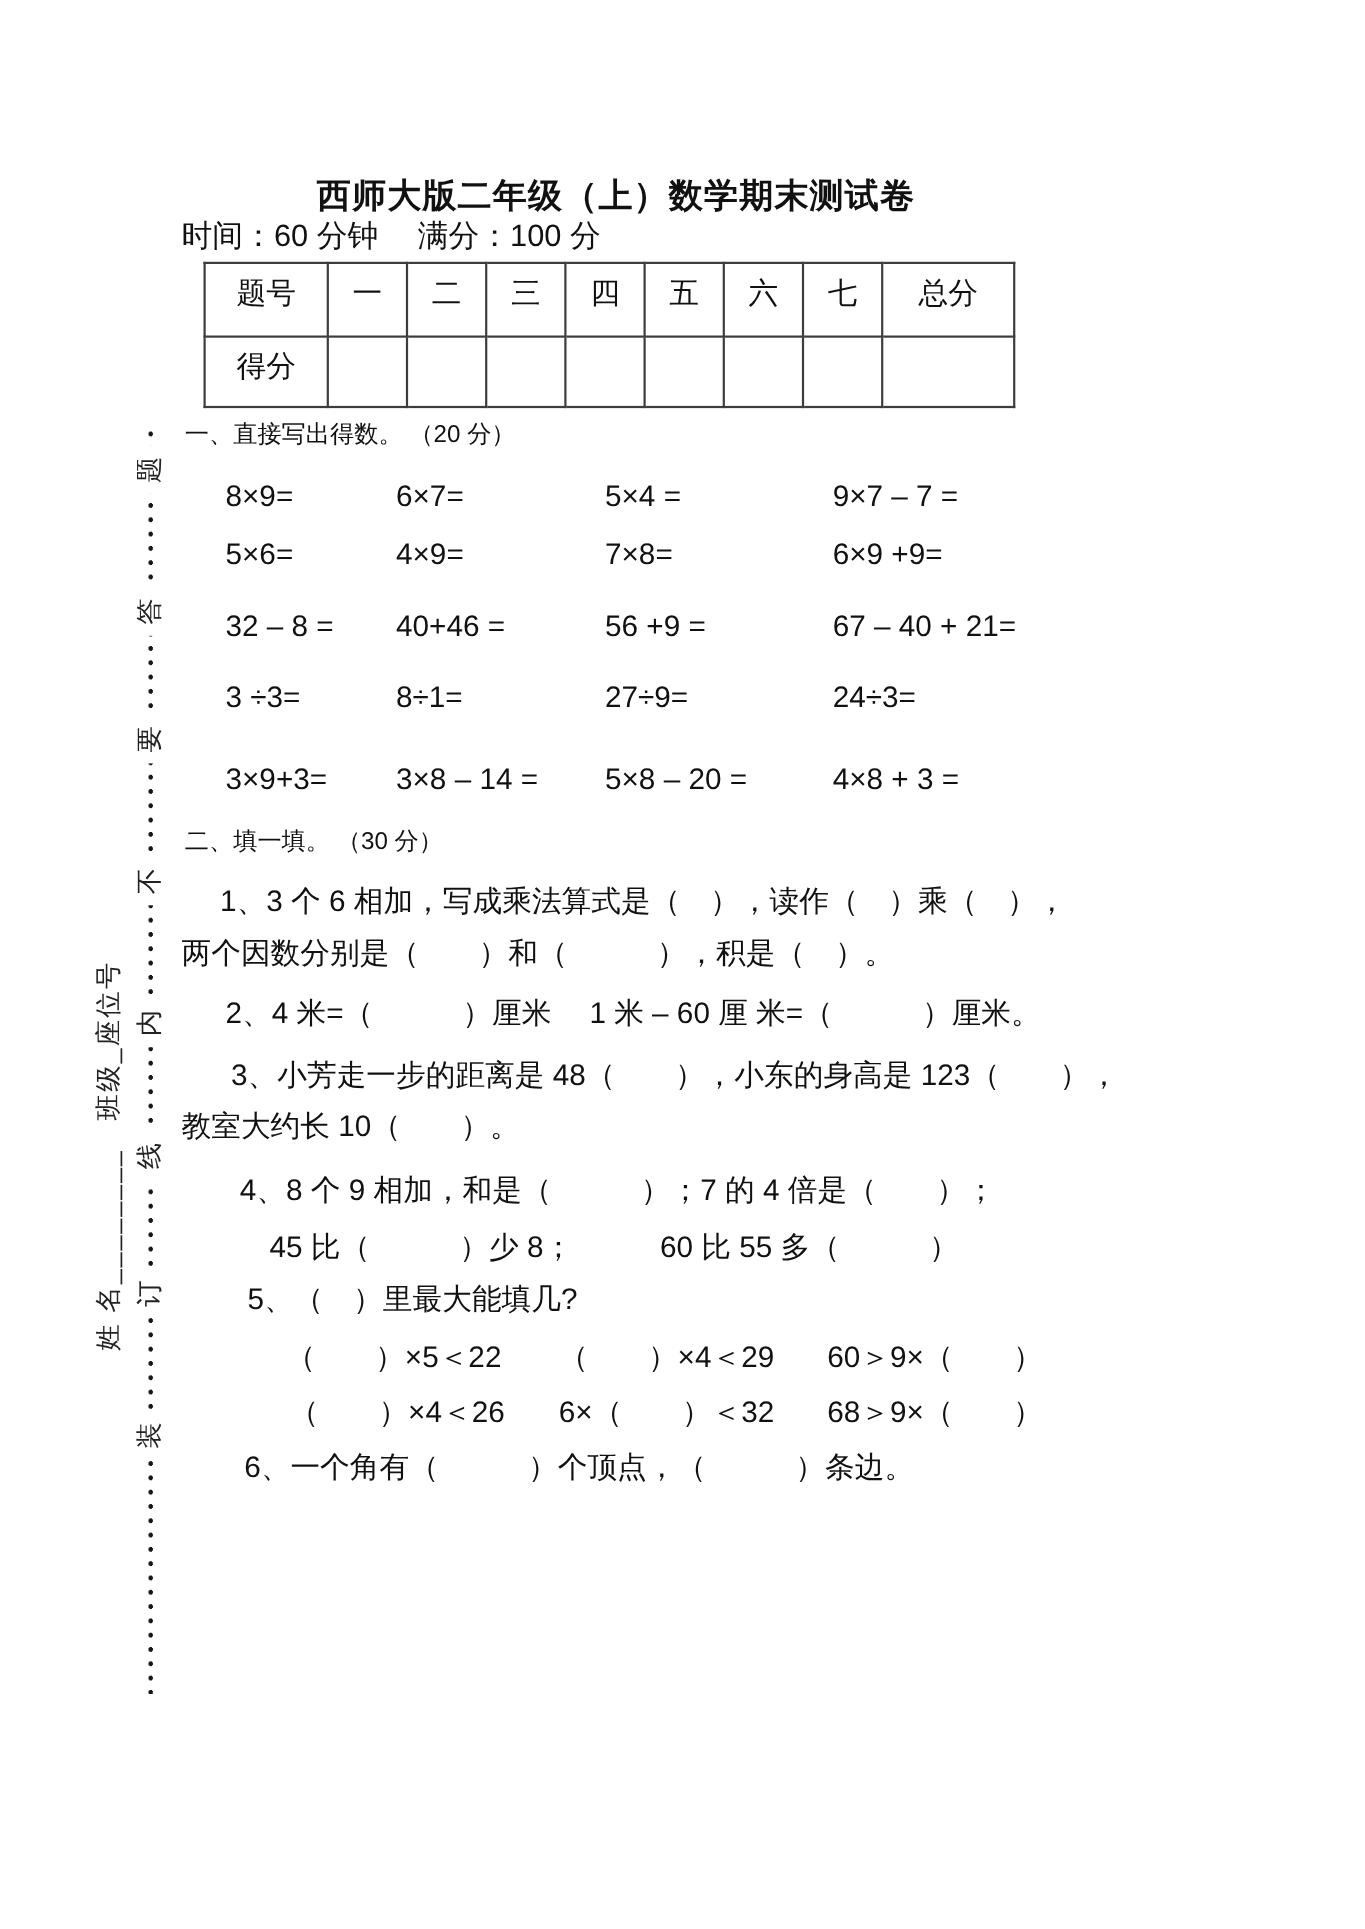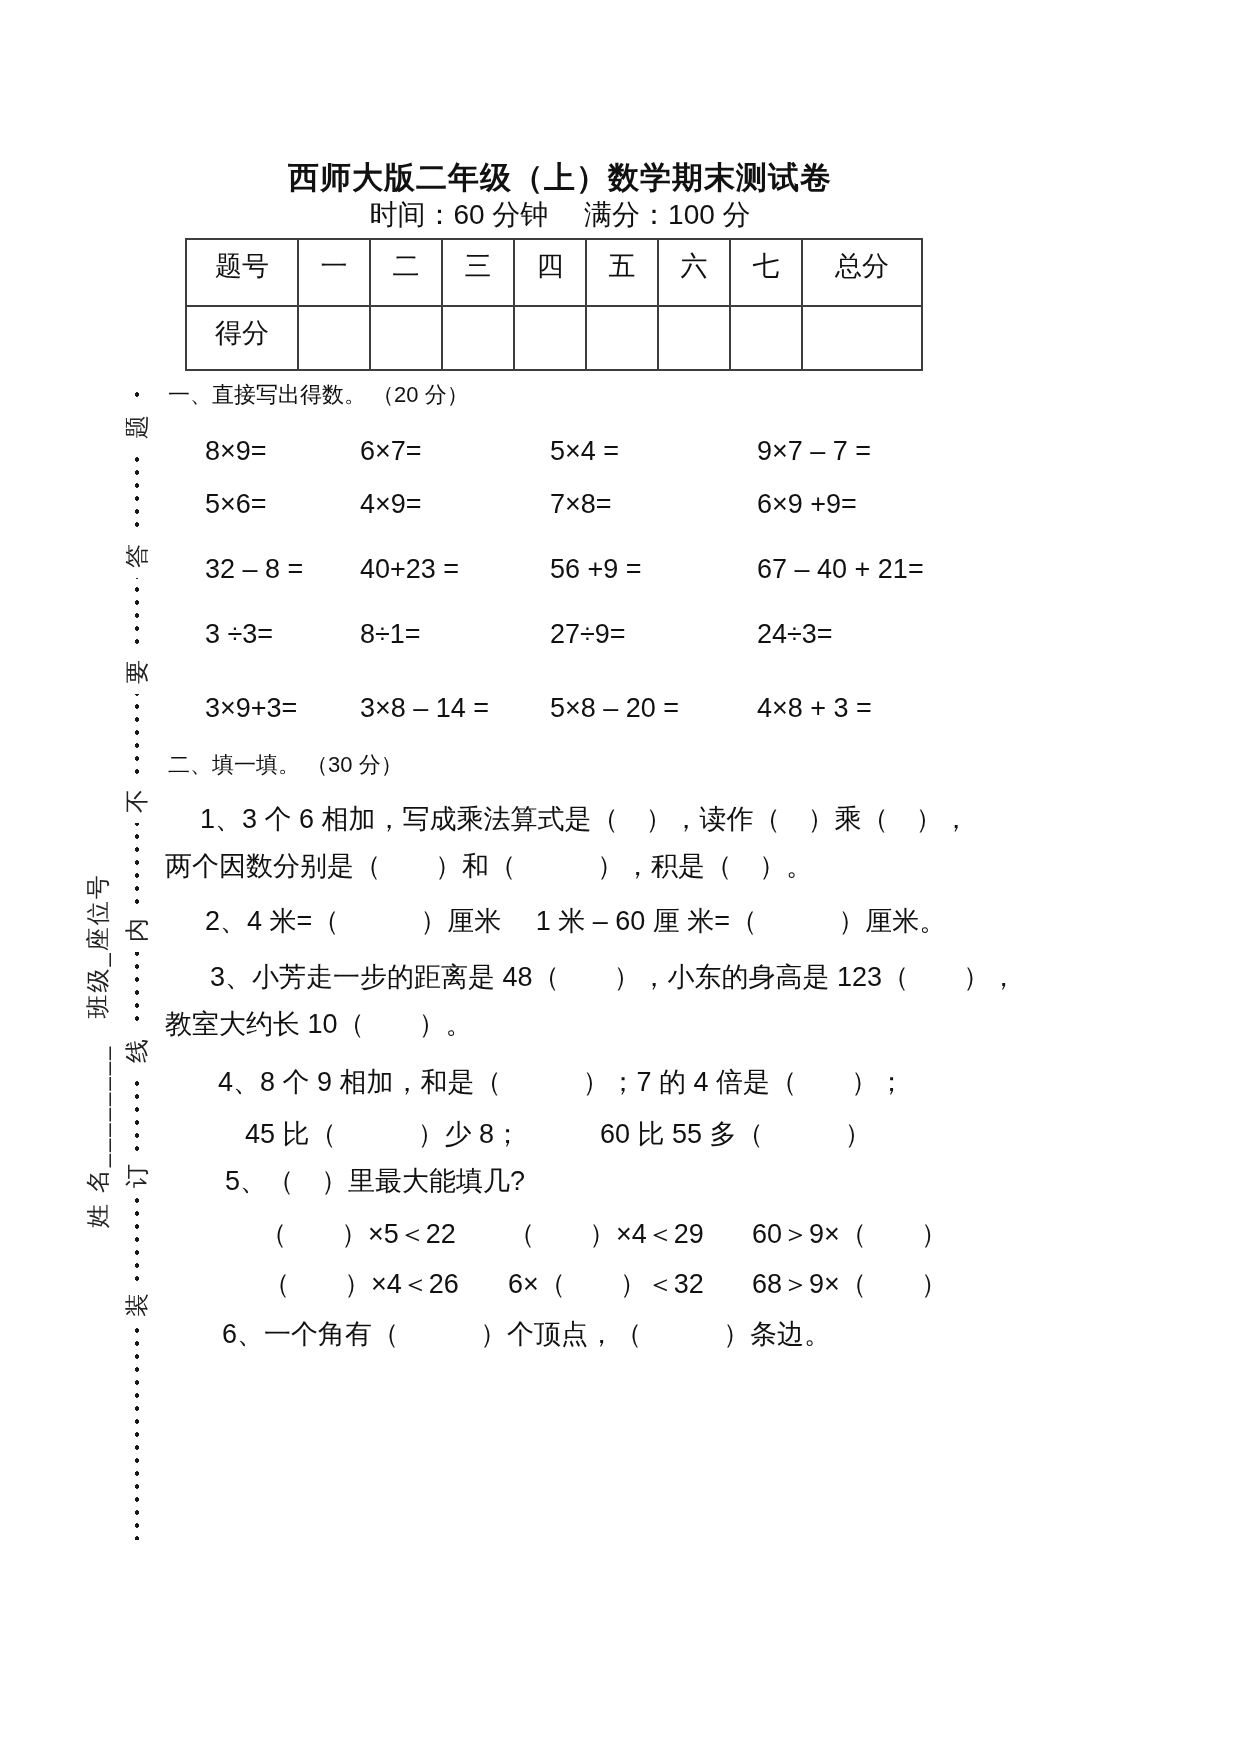--- a/index.html
+++ b/index.html
@@ -23,21 +23,21 @@
     position:absolute;left:82px;top:1228px;width:410px;
     transform-origin:0 0;transform:rotate(-90deg);
     font-size:24px;color:#222;white-space:nowrap;letter-spacing:2px;
   }
   
   .page-title{
     position:absolute;left:165px;top:136px;width:790px;text-align:center;
     font-size:31px;font-weight:700;letter-spacing:1px;white-space:nowrap;
   }
   .page-subtitle{
-    position:absolute;left:165px;top:196px;width:790px;text-align:center;
+    position:absolute;left:165px;top:196px;width:790px;
     font-size:28px;white-space:nowrap;
   }
   
   .score-table{
     position:absolute;left:185px;top:238px;border-collapse:collapse;
     table-layout:fixed;
   }
   .score-table td{
     border:2px solid #3d3d3d;text-align:center;vertical-align:top;
     padding:8px 0 0 0;font-size:27px;
@@ -119,21 +119,21 @@
   <span class="cc3">9×7 – 7 =</span>
 </div>
 <div class="calc-row" style="top:489px">
   <span class="cc0">5×6=</span>
   <span class="cc1">4×9=</span>
   <span class="cc2">7×8=</span>
   <span class="cc3">6×9 +9=</span>
 </div>
 <div class="calc-row" style="top:554px">
   <span class="cc0">32 – 8 =</span>
-  <span class="cc1">40+23 =</span>
+  <span class="cc1">40+46 =</span>
   <span class="cc2">56 +9 =</span>
   <span class="cc3">67 – 40 + 21=</span>
 </div>
 <div class="calc-row" style="top:619px">
   <span class="cc0">3 ÷3=</span>
   <span class="cc1">8÷1=</span>
   <span class="cc2">27÷9=</span>
   <span class="cc3">24÷3=</span>
 </div>
 <div class="calc-row" style="top:693px">

